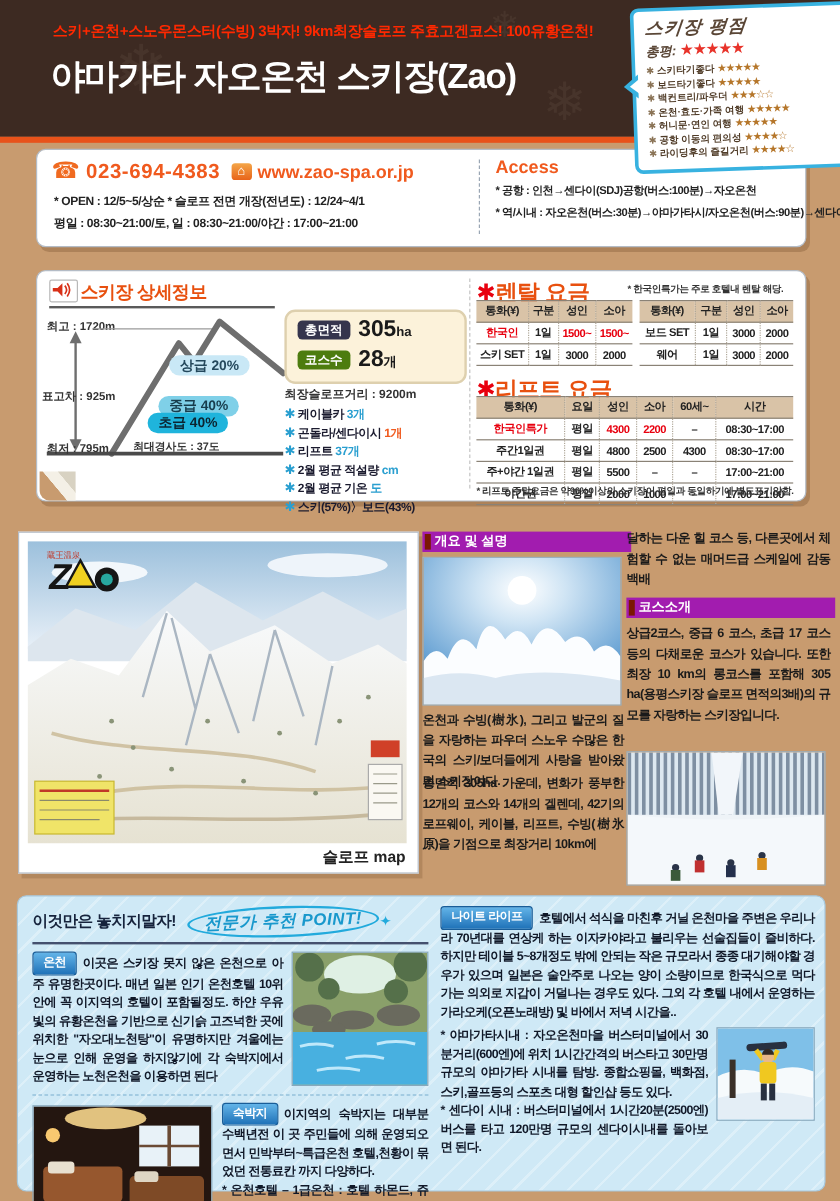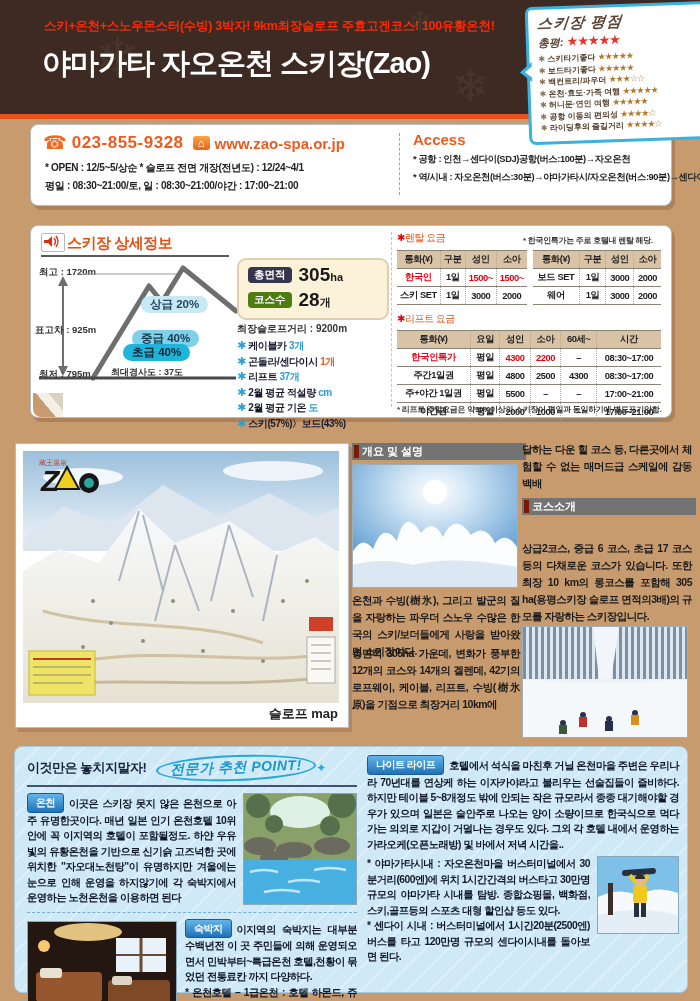--- a/index.html
+++ b/index.html
@@ -49,36 +49,36 @@
   .bb-dark{background:#35354d;}
   .bb-red{background:#4d7c0f;}
   .bb-val{font-size:19px;font-weight:bold;color:#1a1a1a;line-height:19px;}
   .bb-unit{font-size:11px;font-weight:bold;color:#1a1a1a;}
   .facts{position:absolute;left:206px;top:112px;width:152px;}
   .fact{font-size:10px;font-weight:bold;color:#1a1a2e;line-height:15.5px;letter-spacing:-0.4px;white-space:nowrap;}
   .ast{color:#2a9fd0;font-size:11px;}
   .fv-b{color:#2a9fd0;}
   .fv-o{color:#f05a1e;}
   .c2-div{position:absolute;left:360px;top:6px;height:175px;border-left:1px dashed #c4c4c4;}
-  .sec-t{position:absolute;font-size:10px;font-weight:normal;color:#e8500f;letter-spacing:-0.5px;}
+  .sec-t{position:absolute;font-size:19px;font-weight:bold;color:#e8500f;letter-spacing:-0.5px;}
   .sec-t .rast{color:#e8000f;}
   .small-note{position:absolute;font-size:8px;font-weight:bold;color:#333;letter-spacing:-0.3px;white-space:nowrap;}
   table.fee{border-collapse:collapse;}
   table.fee th{background:#d9c3a7;color:#3a2a1a;}
   table.fee th,table.fee td{font-size:9.3px;font-weight:bold;text-align:center;border-top:1px solid #8a8276;border-bottom:1px solid #8a8276;border-left:1px dotted #b0a89a;border-right:1px dotted #b0a89a;padding:2px 3px;color:#222;letter-spacing:-0.4px;white-space:nowrap;}
   table.fee tr>*:first-child{border-left:none;}
   table.fee tr>*:last-child{border-right:none;}
   .red{color:#e8000f !important;}
   .foot-note{position:absolute;font-size:8px;font-weight:bold;color:#333;letter-spacing:-0.3px;white-space:nowrap;}
   .curl{position:absolute;left:2px;bottom:0;width:30px;height:24px;background:linear-gradient(50deg,#c89b6f 45%,#f4f0e6 46% 70%,#d8d2c2 71% 100%);border-bottom-left-radius:8px;}
   
   .map-panel{position:absolute;left:15px;top:443px;width:332px;height:283px;background:#fff;border:1px solid #b4bcc6;box-shadow:3px 4px 0 rgba(90,55,25,.2);}
   .map-cap{position:absolute;right:10px;bottom:4px;font-size:13px;font-weight:bold;color:#222;}
   
-  .obar{position:absolute;height:17px;background:#737373;color:#fff;font-size:11px;font-weight:bold;line-height:17px;padding-left:10px;}
+  .obar{position:absolute;height:17px;background:#a21caf;color:#fff;font-size:11px;font-weight:bold;line-height:17px;padding-left:10px;}
   .obar:before{content:"";position:absolute;left:2px;top:2px;width:5px;height:13px;background:#7a1802;}
   .para{position:absolute;font-size:10.5px;font-weight:bold;color:#1a1a1a;line-height:17px;letter-spacing:-0.5px;text-align:justify;}
   .photo{position:absolute;border:1px solid #9ab0be;}
   
   .bcard{position:absolute;left:14px;top:746px;width:672px;height:245px;background:#cfe9f6;border:1px solid #a8c8dc;border-radius:8px;
          background-image:repeating-linear-gradient(135deg,rgba(255,255,255,.3) 0 2px,transparent 2px 16px);}
   .b-head1{font-size:13px;font-weight:bold;color:#16233c;letter-spacing:-0.5px;}
   .oval{display:inline-block;border:2px solid #22aadc;border-radius:50%;padding:2px 12px;color:#1898cc;font-style:italic;font-weight:bold;font-size:14px;transform:rotate(-2deg);margin-left:10px;letter-spacing:0.5px;}
   .spark{color:#22aadc;font-size:12px;}
   .b-rule{border:none;border-top:2px solid #44506e;margin:4px 0 6px;}
@@ -115,21 +115,21 @@
     <div class="r-row"><span>백컨트리/파우더</span> <span class="st">★★★☆☆</span></div>
     <div class="r-row"><span>온천·효도·가족 여행</span> <span class="st">★★★★★</span></div>
     <div class="r-row"><span>허니문·연인 여행</span> <span class="st">★★★★★</span></div>
     <div class="r-row"><span>공항 이동의 편의성</span> <span class="st">★★★★☆</span></div>
     <div class="r-row"><span>라이딩후의 즐길거리</span> <span class="st">★★★★☆</span></div>
   </div>
 
   <div class="card" style="left:30px;top:124px;width:640px;height:80px;">
     <div class="phone-row">
       <span class="phone-ic">☎</span>
-      <span class="phone-no">023-855-9328</span>
+      <span class="phone-no">023-694-4383</span>
       <span class="home-ic">⌂</span>
       <span class="url">www.zao-spa.or.jp</span>
     </div>
     <div class="c1-line" style="top:36px;">* OPEN : 12/5~5/상순   * 슬로프 전면 개장(전년도) : 12/24~4/1</div>
     <div class="c1-line" style="top:54px;">평일 : 08:30~21:00/토, 일 : 08:30~21:00/야간 : 17:00~21:00</div>
     <div class="c1-div"></div>
     <div class="acc-t">Access</div>
     <div class="acc-l" style="top:28px;">* 공항 : 인천→센다이(SDJ)공항(버스:100분)→자오온천</div>
     <div class="acc-l" style="top:46px;">* 역/시내 : 자오온천(버스:30분)→야마가타시/자오온천(버스:90분)→센다이시</div>
   </div>
@@ -349,21 +349,21 @@
       <rect width="164" height="122" fill="url(#sun)"></rect>
       <circle cx="82" cy="27" r="12" fill="#ffffff"></circle>
       <path d="M0,122 L0,86 Q10,70 20,84 Q30,56 44,76 Q52,42 68,68 Q80,52 90,72 Q102,46 118,70 Q132,58 142,78 Q154,66 164,82 L164,122 Z" fill="#fbfdff"></path>
       <path d="M0,122 L0,100 Q30,92 60,100 Q100,90 164,102 L164,122 Z" fill="#dbe7f2"></path>
     </svg>
   </div>
   <div class="para" style="left:352px;top:592px;width:168px;">온천과 수빙(樹氷), 그리고 발군의 질을 자랑하는 파우더 스노우 수많은 한국의 스키/보더들에게 사랑을 받아왔던 스키장이다.</div>
   <div class="para" style="left:352px;top:645px;width:168px;">총면적 305ha 가운데, 변화가 풍부한 12개의 코스와 14개의 겔렌데, 42기의 로프웨이, 케이블, 리프트, 수빙(樹氷原)을 기점으로 최장거리 10km에</div>
   <div class="para" style="left:522px;top:441px;width:170px;">달하는 다운 힐 코스 등, 다른곳에서 체험할 수 없는 매머드급 스케일에 감동백배</div>
   <div class="obar" style="left:522px;top:498px;width:164px;">코스소개</div>
-  <div class="para" style="left:522px;top:540px;width:170px;">상급2코스, 중급 6 코스, 초급 17 코스 등의 다채로운 코스가 있습니다. 또한 최장 10 km의 롱코스를 포함해 305 ha(용평스키장 슬로프 면적의3배)의 규모를 자랑하는 스키장입니다.</div>
+  <div class="para" style="left:522px;top:520px;width:170px;">상급2코스, 중급 6 코스, 초급 17 코스 등의 다채로운 코스가 있습니다. 또한 최장 10 km의 롱코스를 포함해 305 ha(용평스키장 슬로프 면적의3배)의 규모를 자랑하는 스키장입니다.</div>
   <div class="photo" style="left:522px;top:626px;width:164px;height:110px;">
     <svg width="164" height="110" viewBox="0 0 164 110">
       <defs>
           <pattern id="tr" width="6" height="14" patternUnits="userSpaceOnUse">
             <rect width="3" height="14" fill="#7e8fa2"></rect>
             <rect x="3" width="3" height="14" fill="#dde8f0"></rect>
           </pattern>
         </defs>
       <rect width="164" height="110" fill="#eef3f7"></rect>
       <rect width="164" height="52" fill="url(#tr)"></rect>

